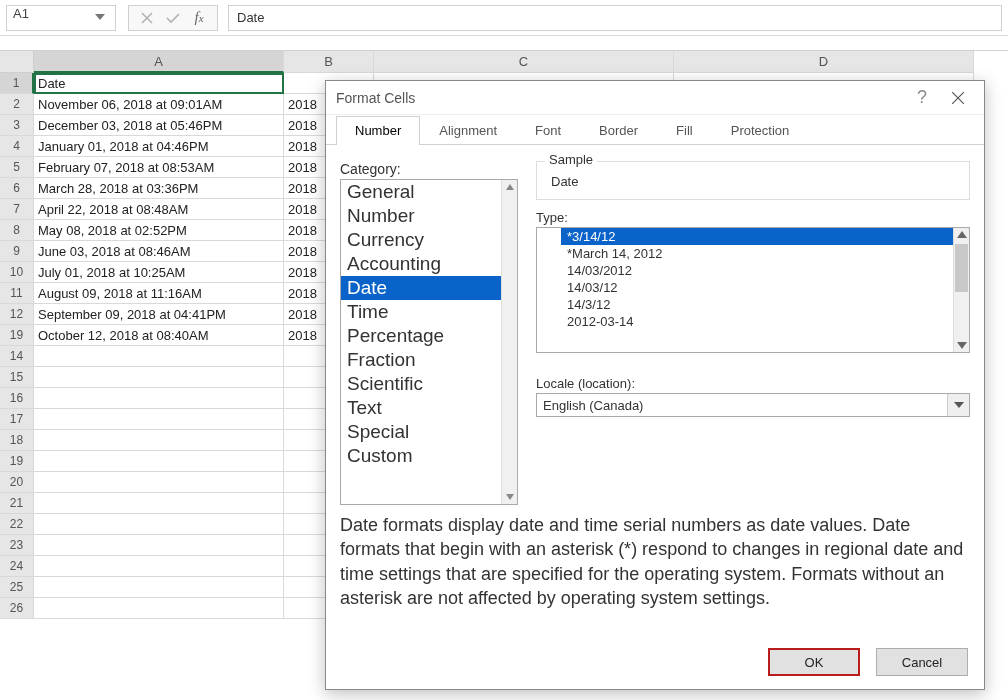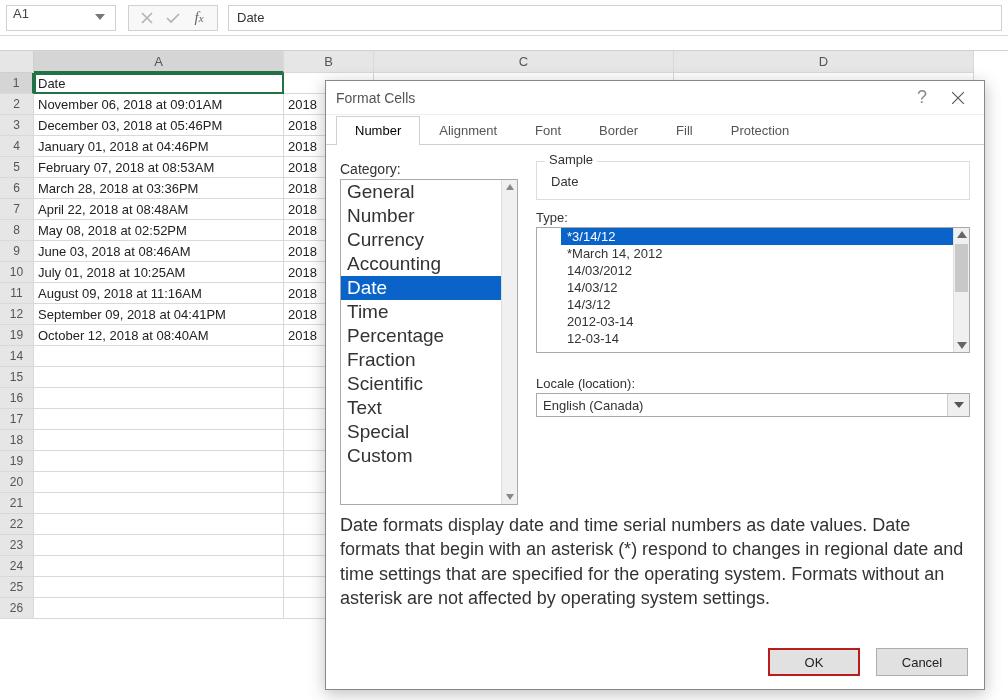--- a/index.html
+++ b/index.html
@@ -577,21 +577,20 @@
       </div>
 
       <div class="type-lbl">Type:</div>
       <div class="type-list" id="type-list">
         <div class="opt sel">*3/14/12</div>
           <div class="opt">*March 14, 2012</div>
           <div class="opt">14/03/2012</div>
           <div class="opt">14/03/12</div>
           <div class="opt">14/3/12</div>
           <div class="opt">2012-03-14</div>
-          <div class="opt">12-03-14</div>
           <div class="sb">
           <div class="arr up"></div>
           <div class="thumb"></div>
           <div class="arr dn"></div>
         </div>
       </div>
 
       <div class="locale-lbl">Locale (location):</div>
       <div class="locale-sel">
         <span>English (Canada)</span>

